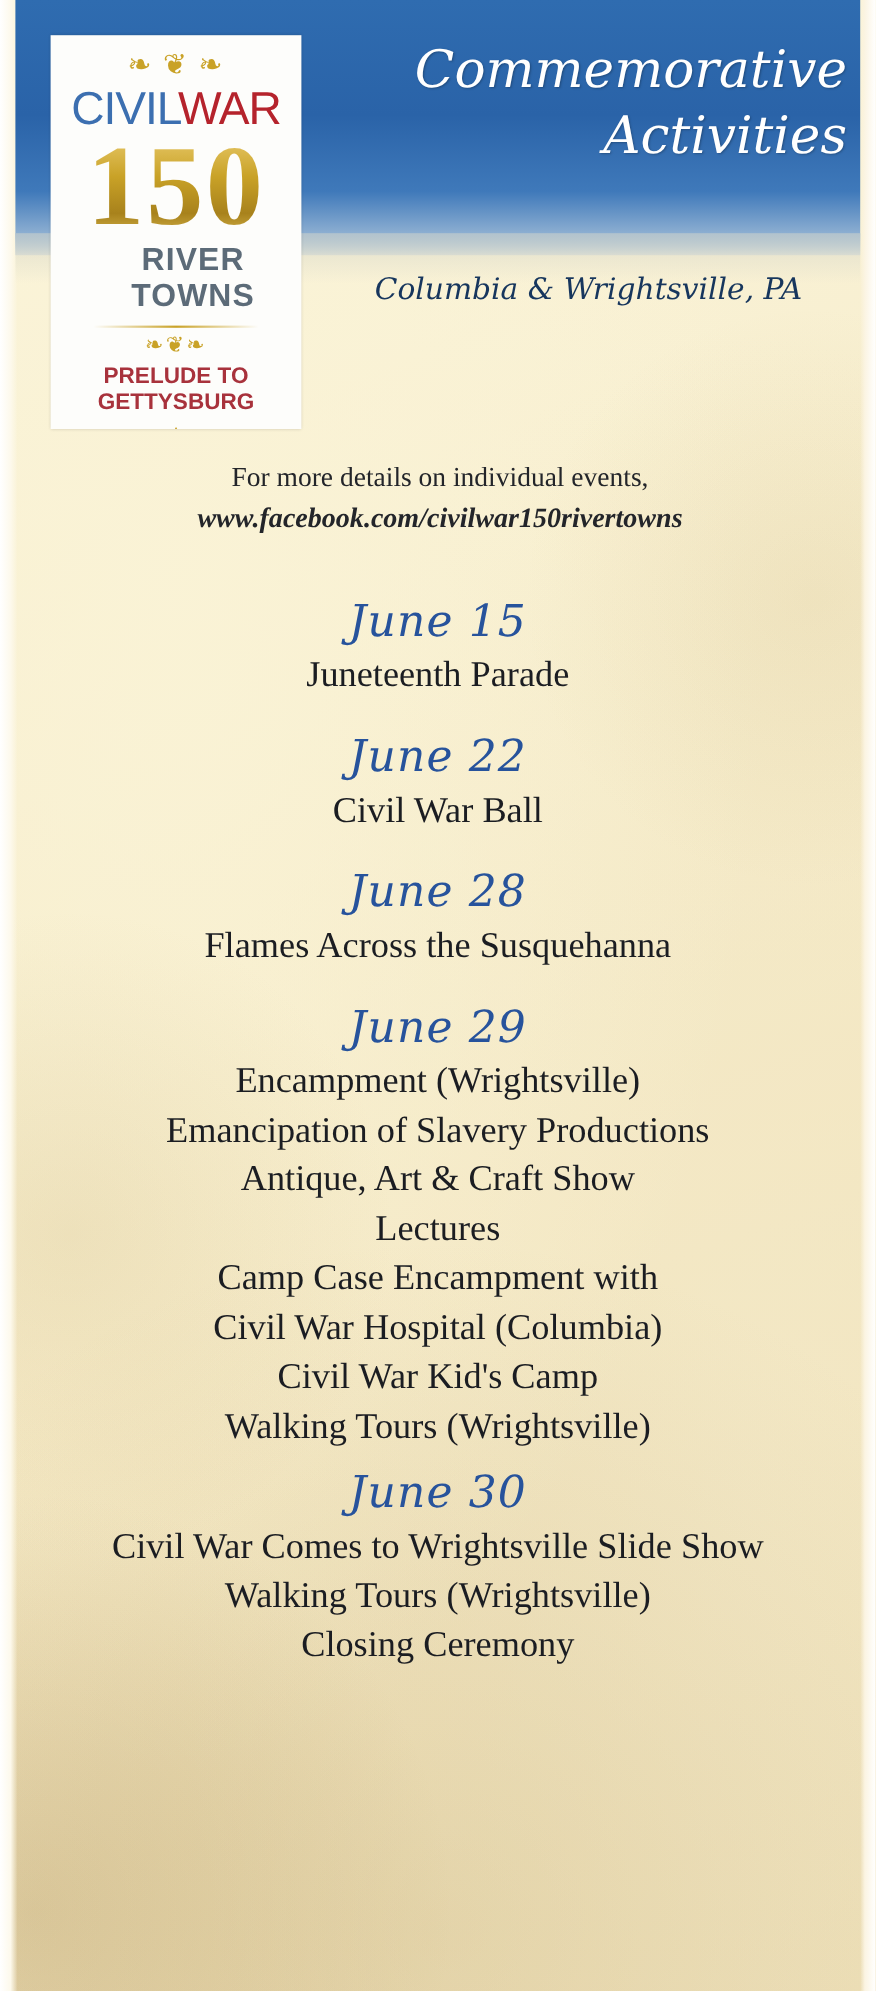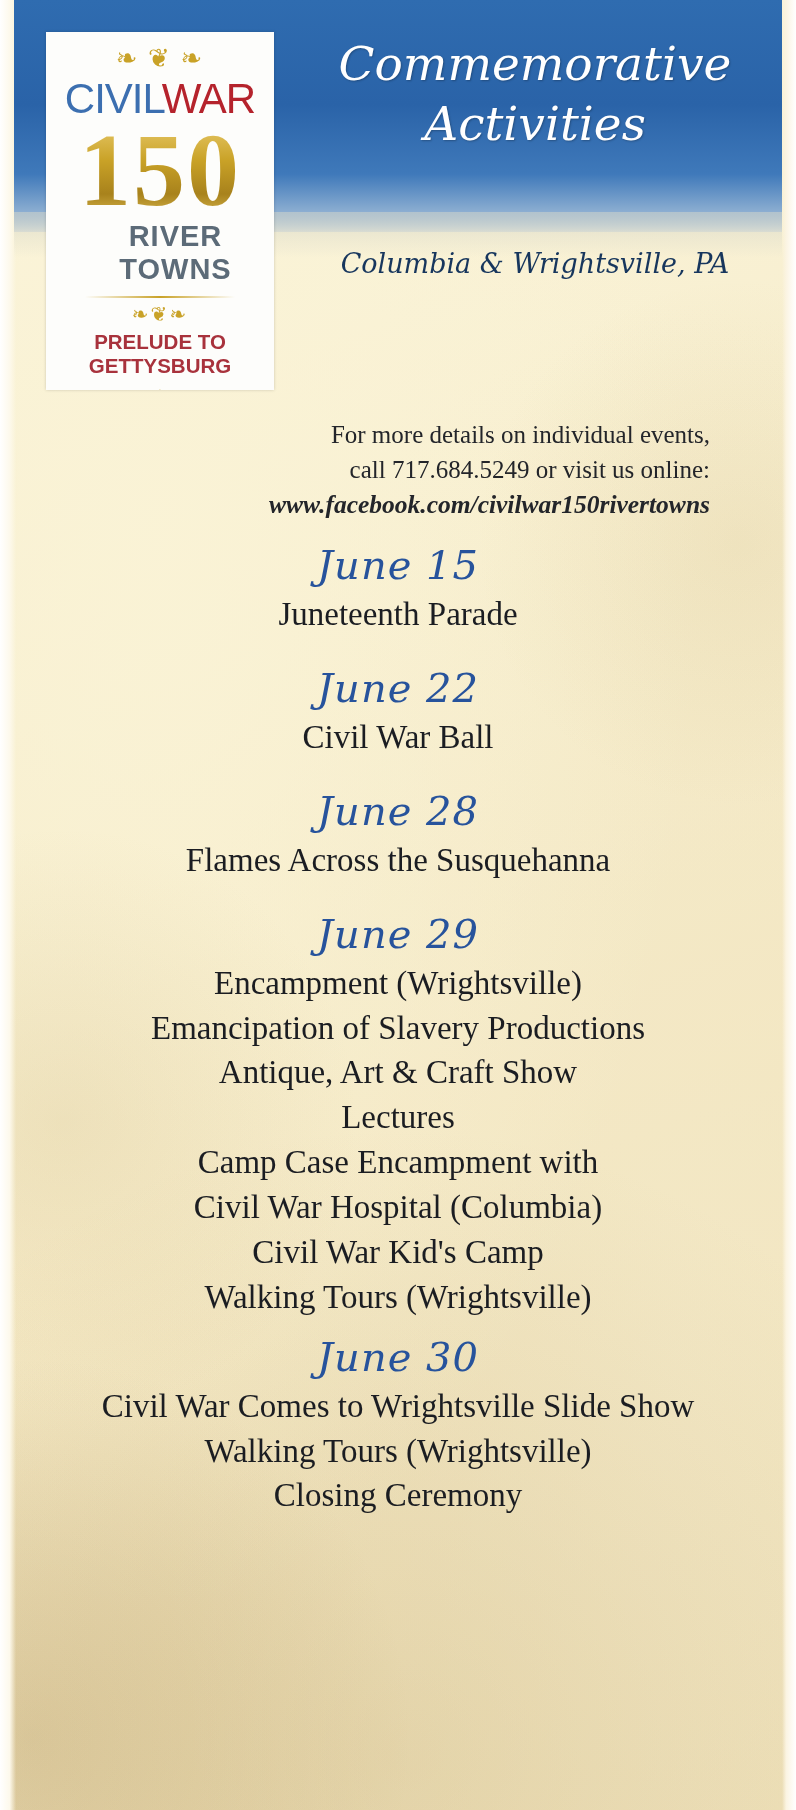--- a/index.html
+++ b/index.html
@@ -127,21 +127,21 @@
   
   .script-title {
     position: absolute;
     left: 300px; top: 34px;
     width: 470px;
     color: #ffffff;
     font-family: "DejaVu Serif", serif;
     font-style: italic;
     font-size: 47px;
     line-height: 1.28;
-    text-align: center;
+    text-align: right;
     text-shadow: 1px 1px 2px rgba(0,0,0,0.25);
   }
   .script-sub {
     position: absolute;
     left: 300px; top: 248px;
     width: 470px;
     text-align: center;
     color: #17365d;
     font-family: "DejaVu Serif", serif;
     font-style: italic;
@@ -153,21 +153,21 @@
     width: 482px;
     text-align: center;
     color: #1d4477;
     font-size: 30px;
     line-height: 1.32;
   }
   .details {
     position: absolute;
     left: 90px; top: 418px;
     width: 620px;
-    text-align: right;
+    text-align: center;
     color: #23252a;
     font-size: 25px;
     line-height: 1.38;
   }
   .details .url {
     font-weight: bold;
     font-size: 25.5px;
     letter-spacing: 0px;
     font-style: italic;
   }
@@ -234,21 +234,20 @@
   <div class="script-title">
     <div>Commemorative</div>
     <div>Activities</div>
   </div>
 
   <div class="script-sub">Columbia &amp; Wrightsville, PA</div>
 
 
   <div class="details">
     <div>For more details on individual events,</div>
-    <div>call 717.684.5249 or visit us online:</div>
     <div class="url">www.facebook.com/civilwar150rivertowns</div>
   </div>
 
   <div class="schedule">
 
     <div class="day-block">
       <div class="day-date">June 15</div>
       <div class="day-events">
         <span class="ev">Juneteenth Parade</span>
       </div>

